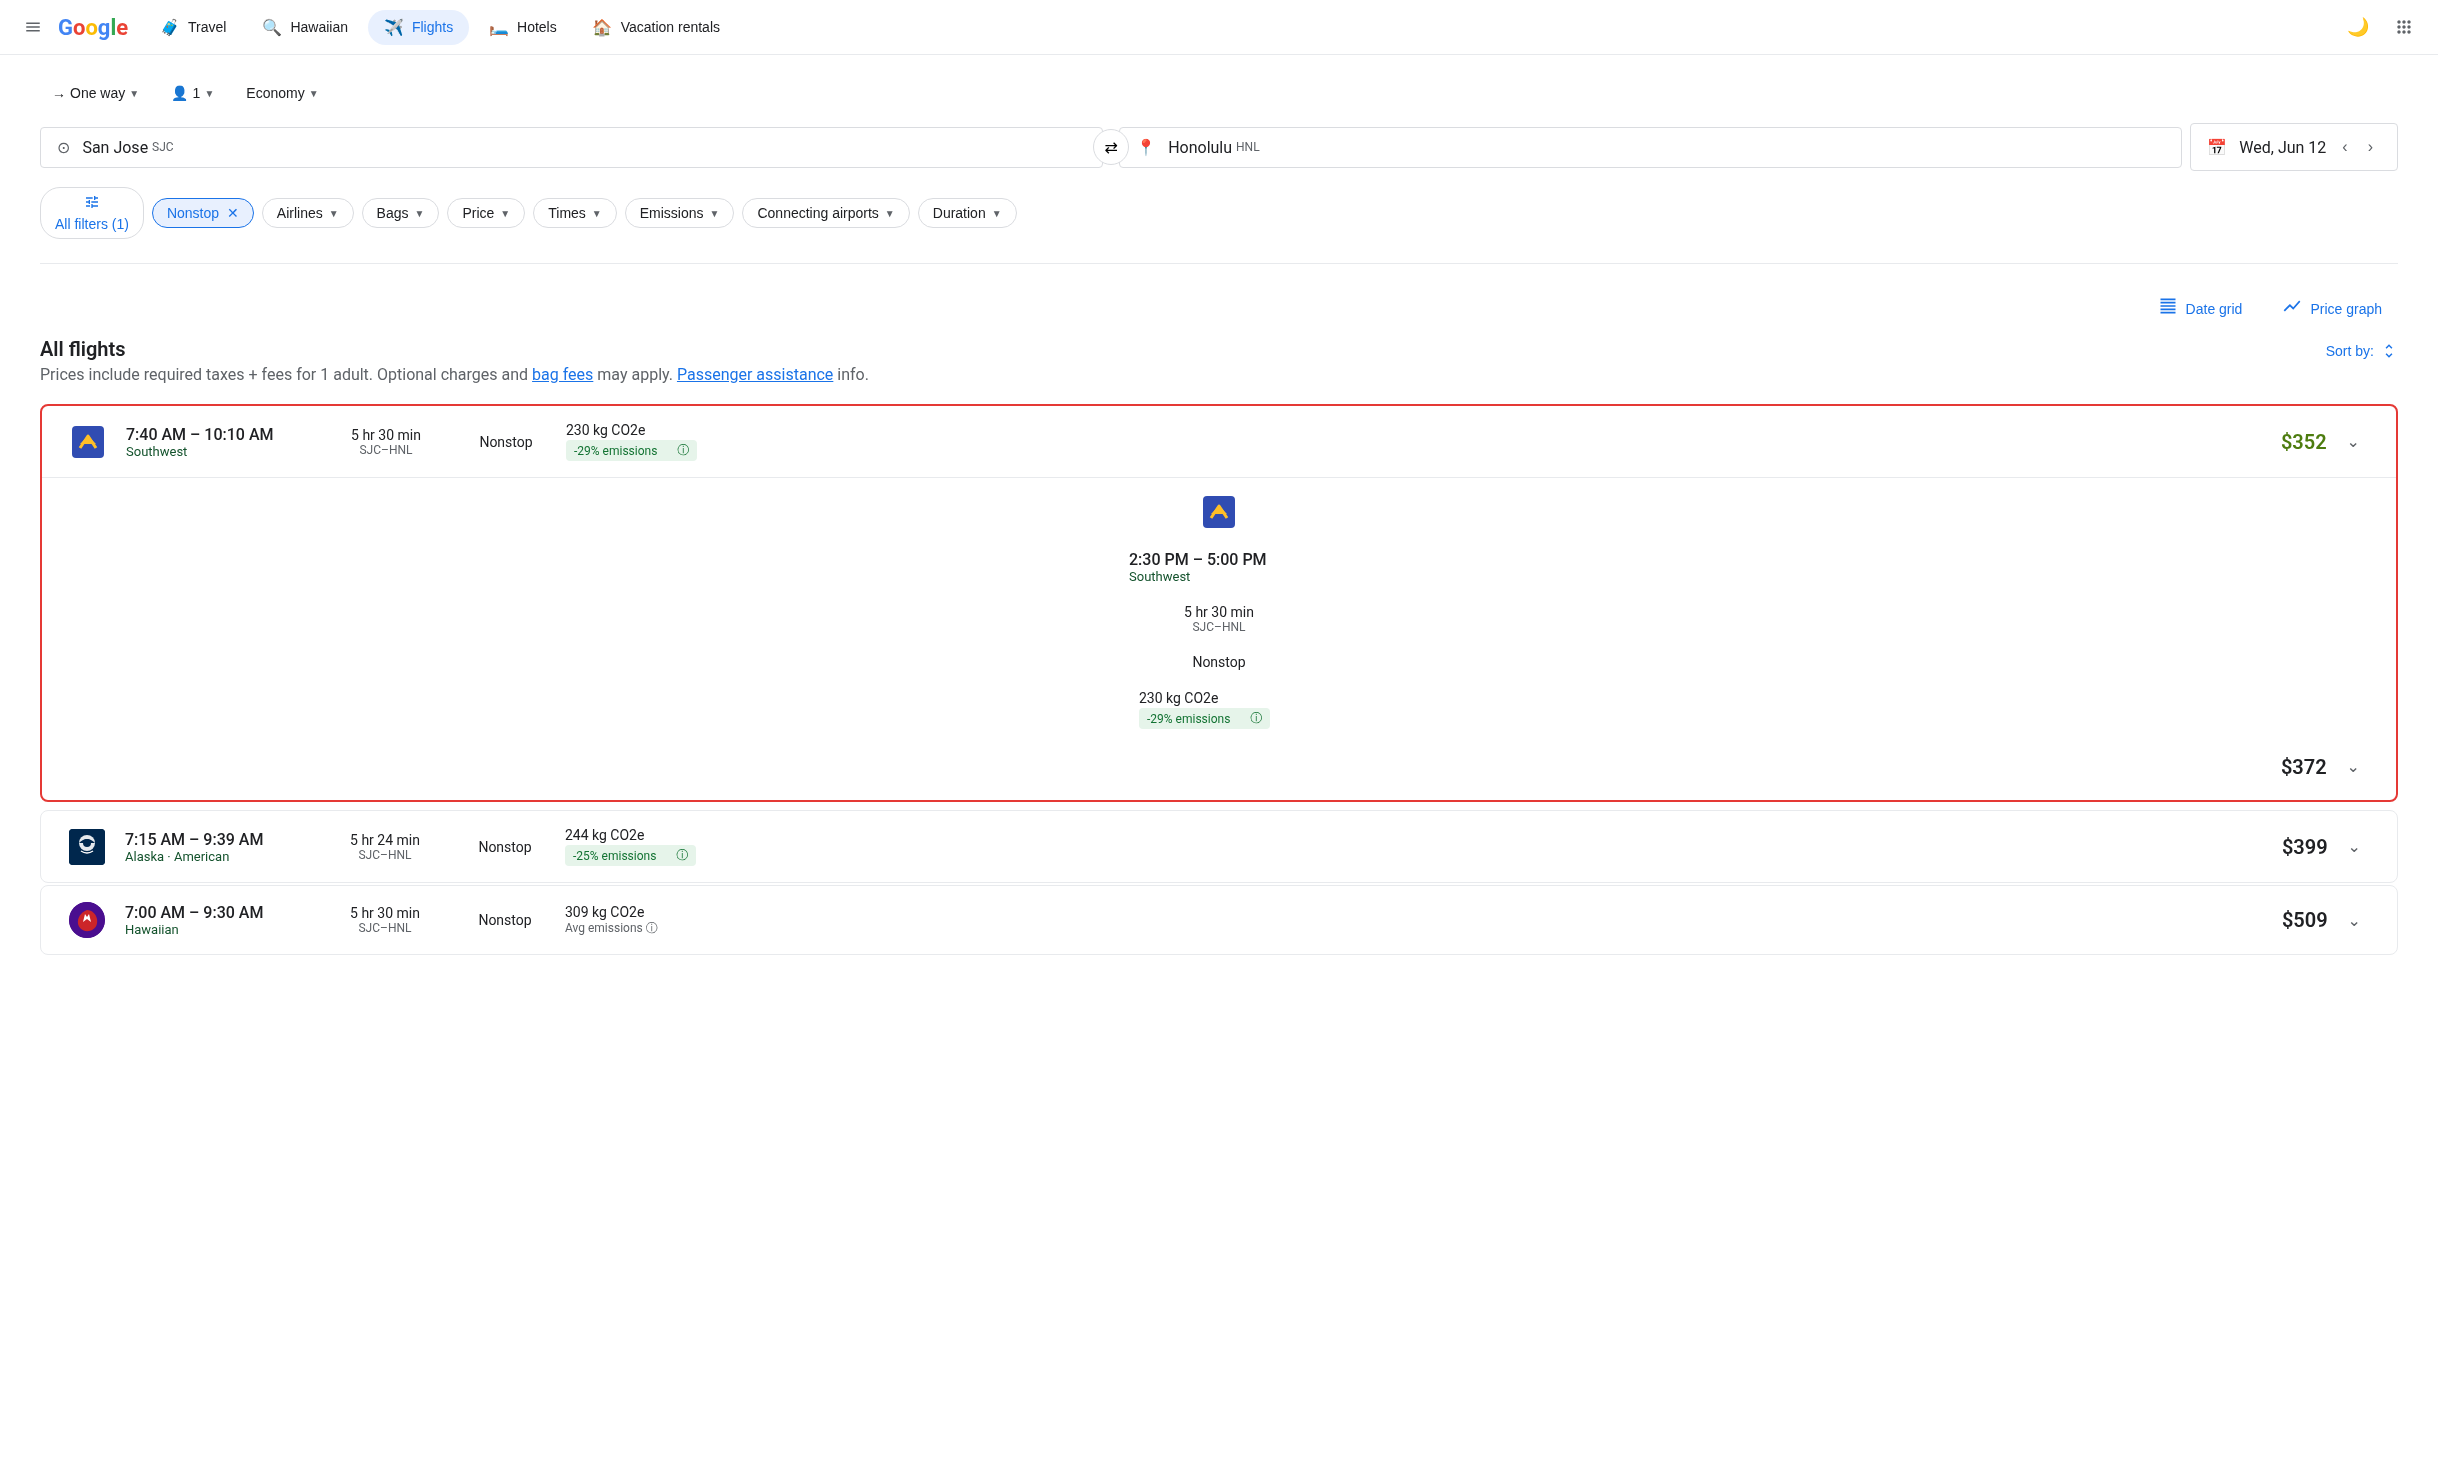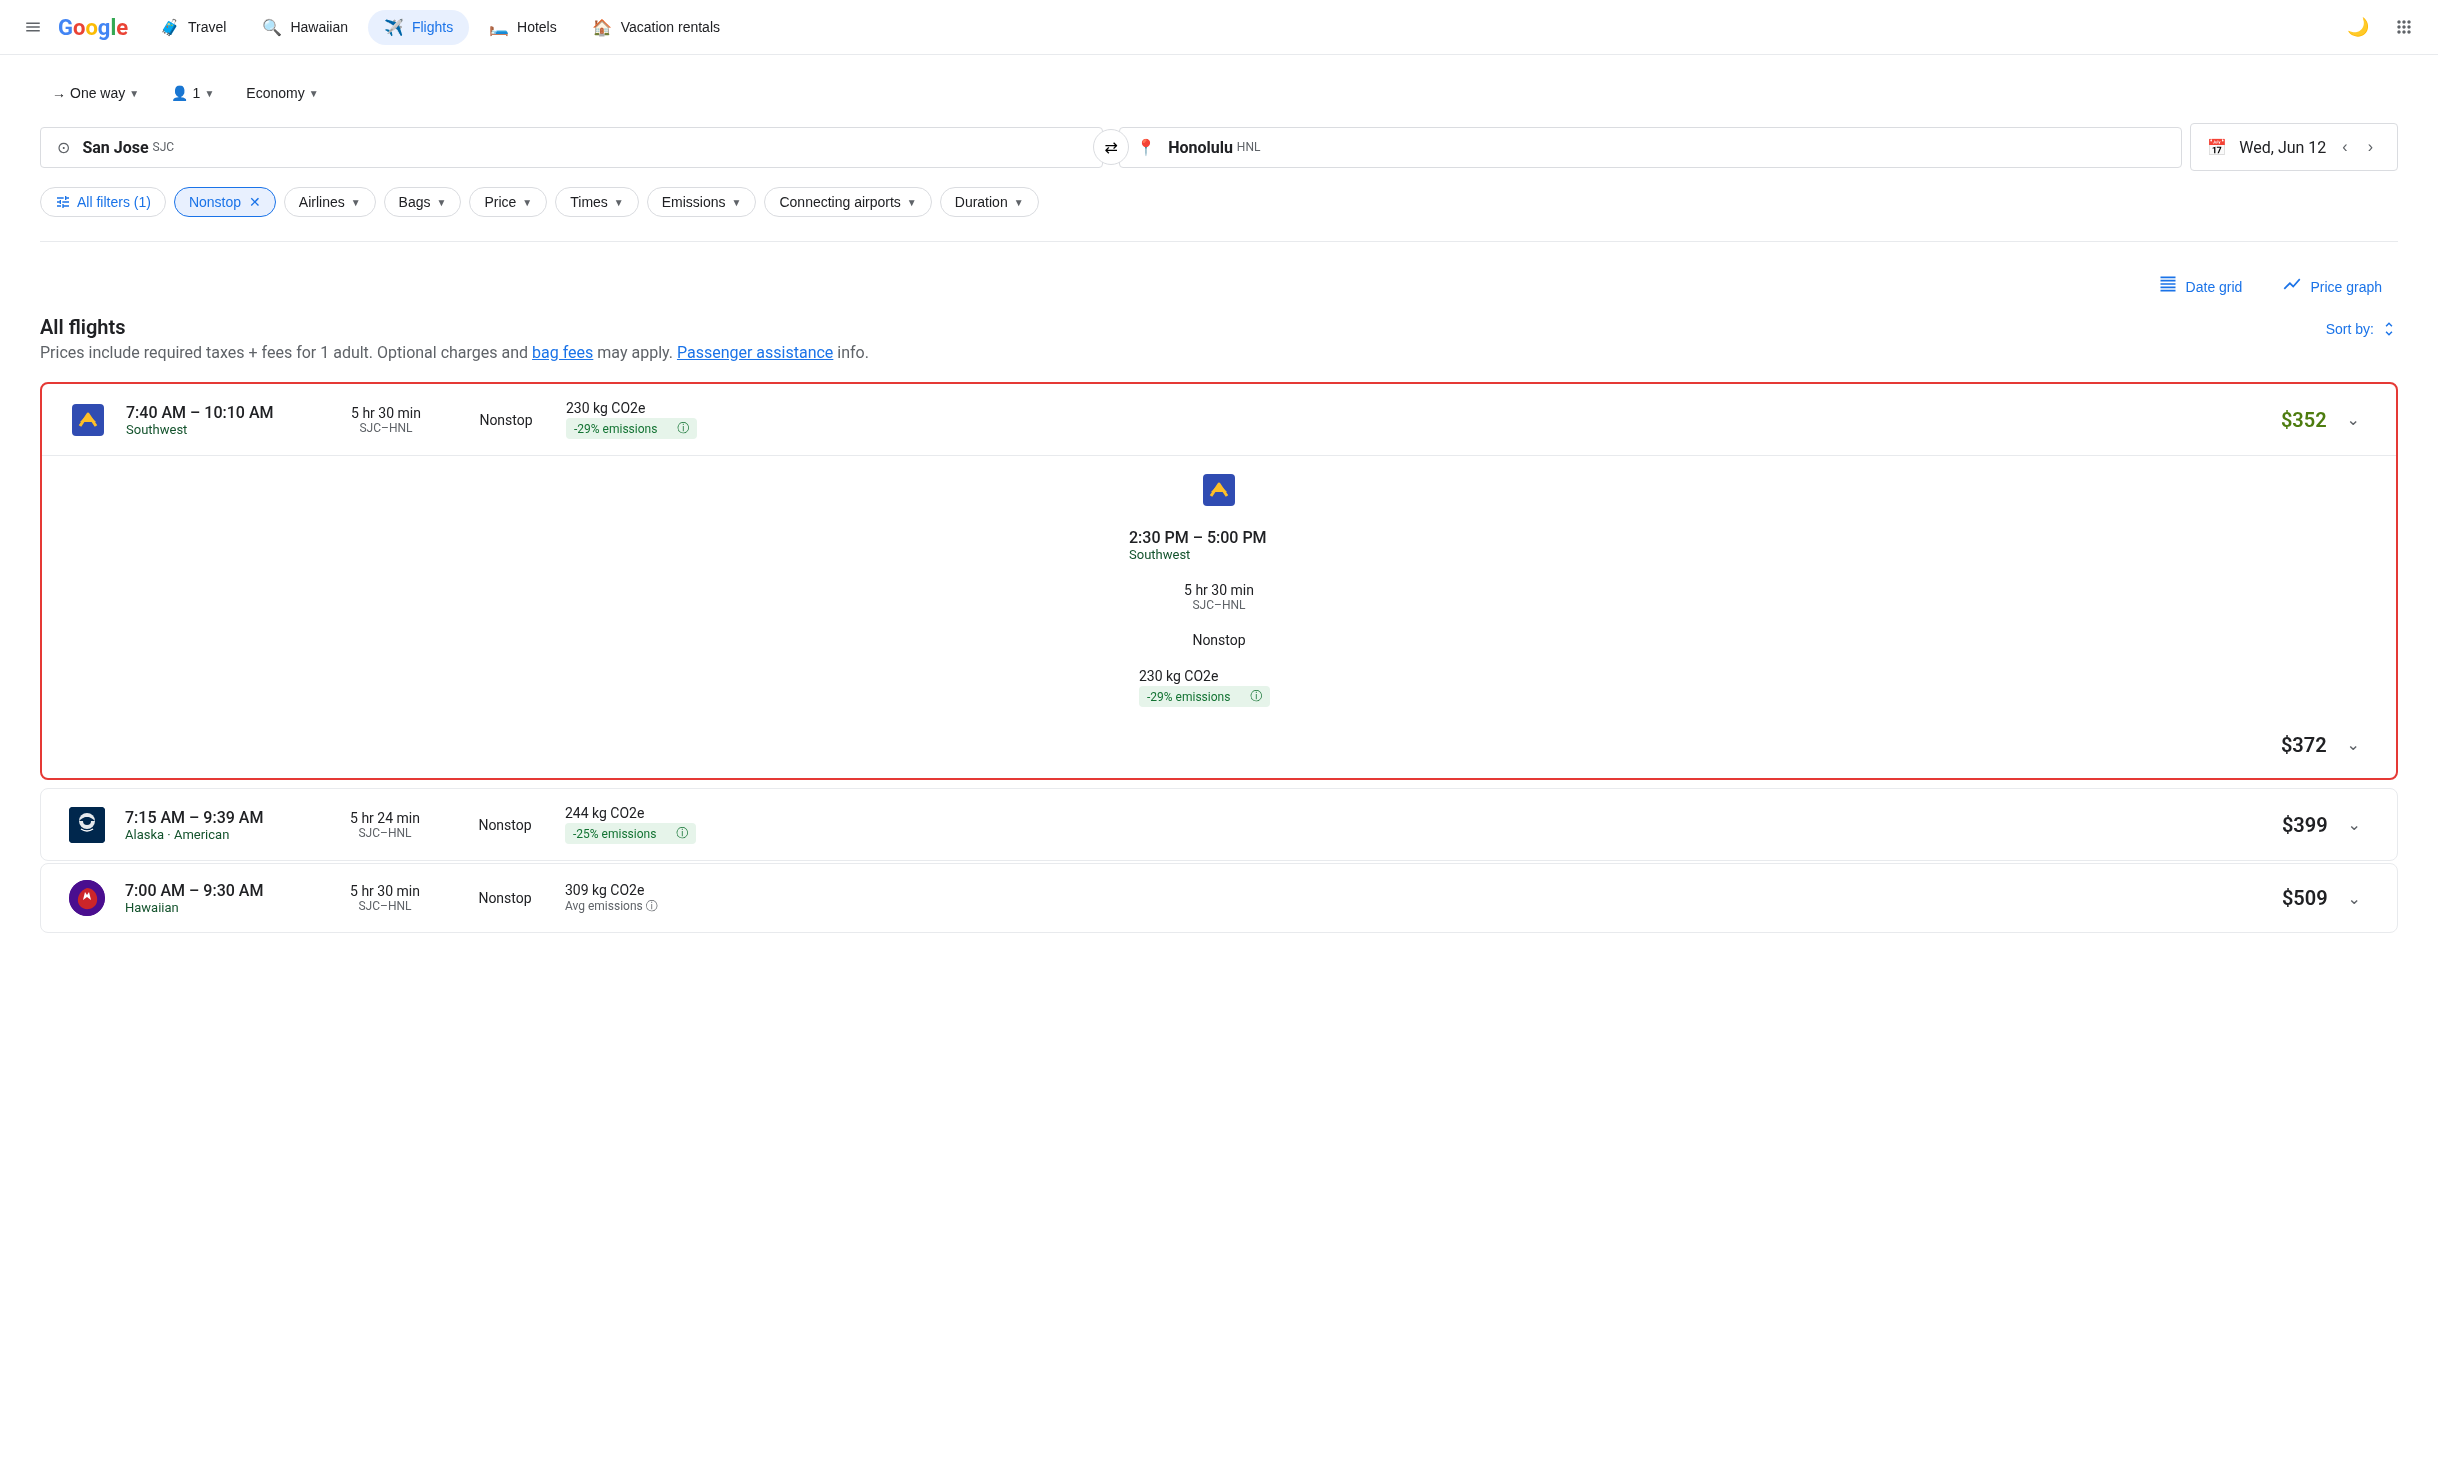--- a/index.html
+++ b/index.html
@@ -22,35 +22,35 @@
 
     
     .search-area { padding: 24px 40px 0; }
     .search-options { display: flex; align-items: center; gap: 8px; margin-bottom: 16px; }
     .search-option-btn { display: flex; align-items: center; gap: 4px; padding: 6px 12px; border: none; background: none; cursor: pointer; border-radius: 4px; font-size: 14px; color: #202124; }
     .search-option-btn .chevron { font-size: 10px; color: #5f6368; }
 
     .search-inputs { display: flex; gap: 8px; align-items: center; margin-bottom: 16px; }
     .search-field { display: flex; align-items: center; border: 1px solid #dadce0; border-radius: 4px; padding: 10px 16px; flex: 1; cursor: text; background: #fff; }
     .search-field .field-icon { color: #5f6368; margin-right: 12px; font-size: 16px; }
-    .search-field .city { font-size: 16px; font-weight: 700; }
+    .search-field .city { font-size: 16px; font-weight: 400; }
     .search-field .code { font-size: 12px; color: #5f6368; margin-left: 4px; }
     .swap-btn { background: #fff; border: 1px solid #dadce0; border-radius: 50%; width: 36px; height: 36px; display: flex; align-items: center; justify-content: center; cursor: pointer; flex-shrink: 0; position: relative; z-index: 1; margin: 0 -18px; font-size: 16px; }
     .date-field { display: flex; align-items: center; border: 1px solid #dadce0; border-radius: 4px; padding: 10px 16px; min-width: 200px; cursor: pointer; }
     .date-field .cal-icon { color: #5f6368; margin-right: 12px; font-size: 16px; }
     .date-nav { display: flex; gap: 4px; margin-left: 8px; }
     .date-nav-btn { background: none; border: none; cursor: pointer; padding: 4px 8px; border-radius: 4px; font-size: 16px; color: #5f6368; }
 
     
     .filter-row { display: flex; align-items: center; gap: 8px; padding: 0 40px 16px; flex-wrap: wrap; }
     .filter-btn { display: flex; align-items: center; gap: 6px; padding: 6px 14px; border: 1px solid #dadce0; border-radius: 20px; cursor: pointer; background: #fff; font-size: 14px; color: #202124; white-space: nowrap; }
     .filter-btn.active { background: #e8f0fe; border-color: #1a73e8; color: #1a73e8; }
     .filter-btn .chevron { font-size: 10px; color: #5f6368; }
     .filter-btn .close { font-size: 14px; color: #1a73e8; margin-left: 2px; cursor: pointer; }
-    .all-filters-btn { display: flex; align-items: center; gap: 6px; padding: 6px 14px; border: 1px solid #dadce0; border-radius: 20px; cursor: pointer; background: #fff; font-size: 14px; color: #1a73e8; font-weight: 500; }
+    .all-filters-btn { display: flex; align-items: center; gap: 6px; padding: 6px 14px; border: 1px solid #dadce0; border-radius: 20px; cursor: pointer; background: #fff; font-size: 14px; color: #1a73e8; font-weight: 500; flex-direction: column; }
 
     
     .divider { height: 1px; background: #e8eaed; margin: 8px 40px; }
 
     
     .view-toggle { display: flex; justify-content: flex-end; align-items: center; gap: 8px; padding: 16px 40px 8px; }
     .view-btn { display: flex; align-items: center; gap: 8px; padding: 8px 16px; border-radius: 20px; cursor: pointer; border: none; background: none; font-size: 14px; color: #1a73e8; font-weight: 500; }
     .view-btn .view-icon { font-size: 18px; }
 
     

